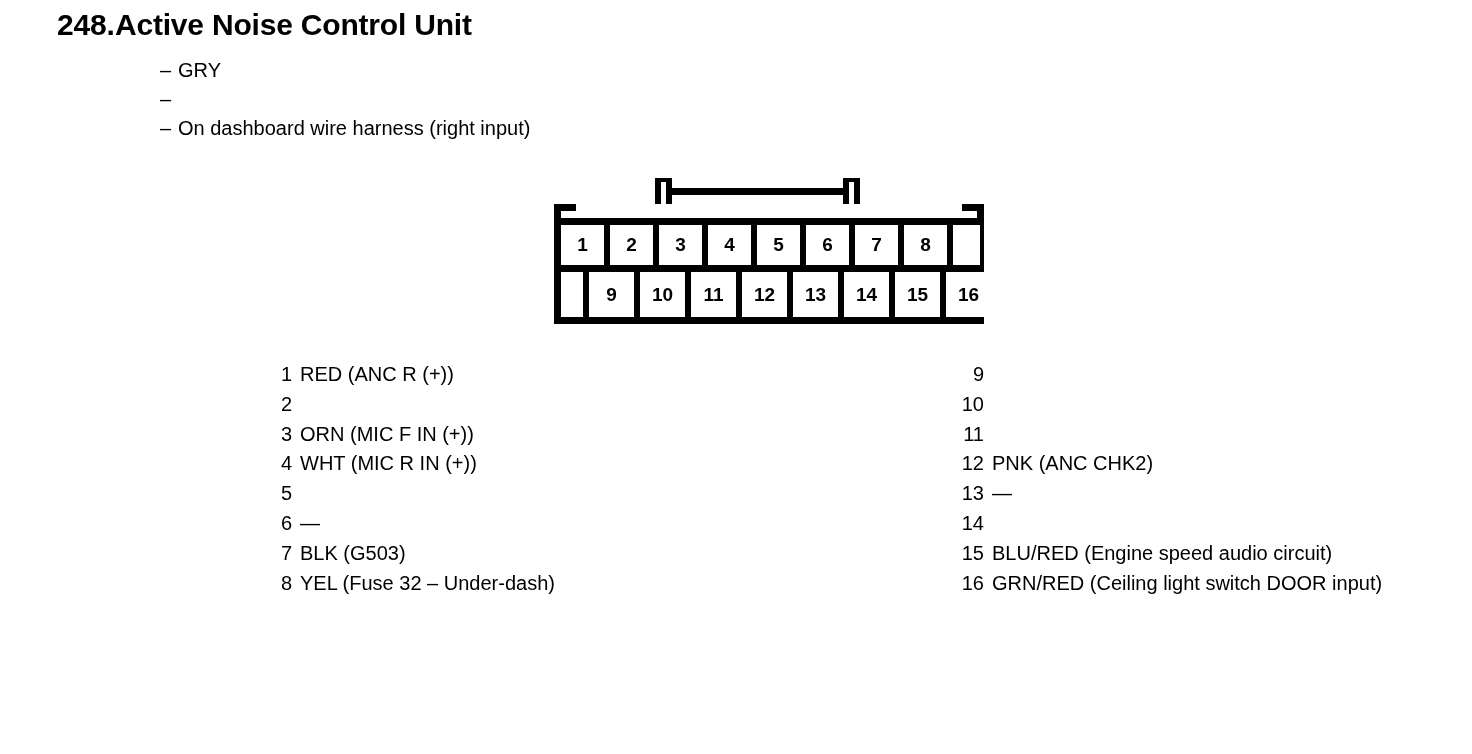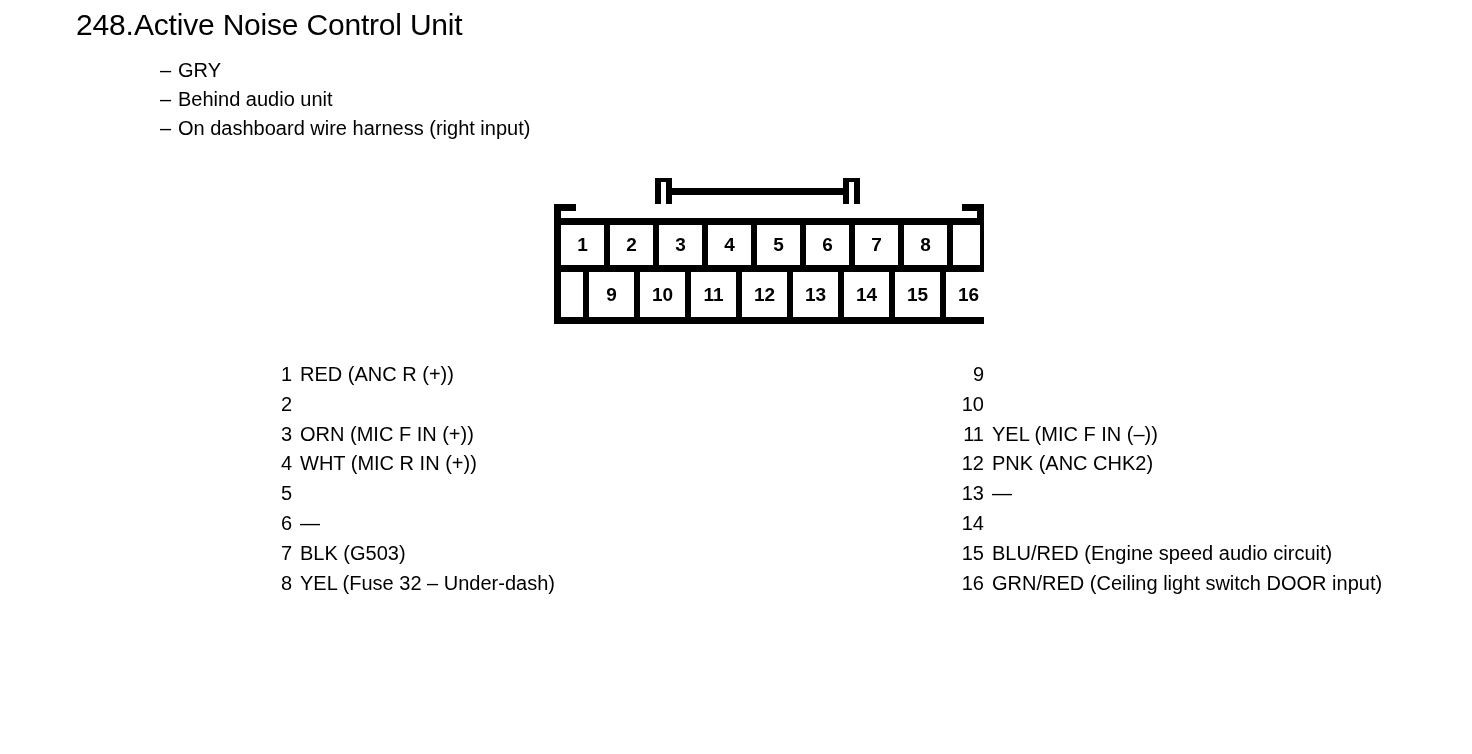--- a/index.html
+++ b/index.html
@@ -12,24 +12,24 @@
     height: 754px;
     position: relative;
     font-family: "Liberation Sans", sans-serif;
     color: #000000;
     overflow: hidden;
   }
 
   
   #page-title {
     position: absolute;
-    left: 76px;
+    left: 57px;
     top: 8px;
     font-size: 30px;
-    font-weight: normal;
+    font-weight: bold;
     letter-spacing: -0.2px;
     white-space: nowrap;
   }
   #page-title .num {
     display: inline-block;
     min-width: 58px;
   }
 
   #subtitle-list {
     position: absolute;
@@ -196,21 +196,20 @@
   <span class="num">248.</span><span>Active Noise Control Unit</span>
 </div>
 
 <div id="subtitle-list">
   <div class="subtitle-row">
     <span class="dash">–</span>
     <span>GRY</span>
   </div>
   <div class="subtitle-row">
     <span class="dash">–</span>
-    <span>Behind audio unit</span>
   </div>
   <div class="subtitle-row">
     <span class="dash">–</span>
     <span>On dashboard wire harness (right input)</span>
   </div>
 </div>
 
 <div id="connector">
 
   <div class="latch-bar"></div>
@@ -285,21 +284,20 @@
   </div>
 <div class="pin-list" id="pin-list-right">
     <div class="pin-entry">
       <span class="pin-no">9</span>
     </div>
     <div class="pin-entry">
       <span class="pin-no">10</span>
     </div>
     <div class="pin-entry">
       <span class="pin-no">11</span>
-      <span class="pin-label">YEL (MIC F IN (–))</span>
     </div>
     <div class="pin-entry">
       <span class="pin-no">12</span>
       <span class="pin-label">PNK (ANC CHK2)</span>
     </div>
     <div class="pin-entry">
       <span class="pin-no">13</span>
       <span class="pin-label">—</span>
     </div>
     <div class="pin-entry">

